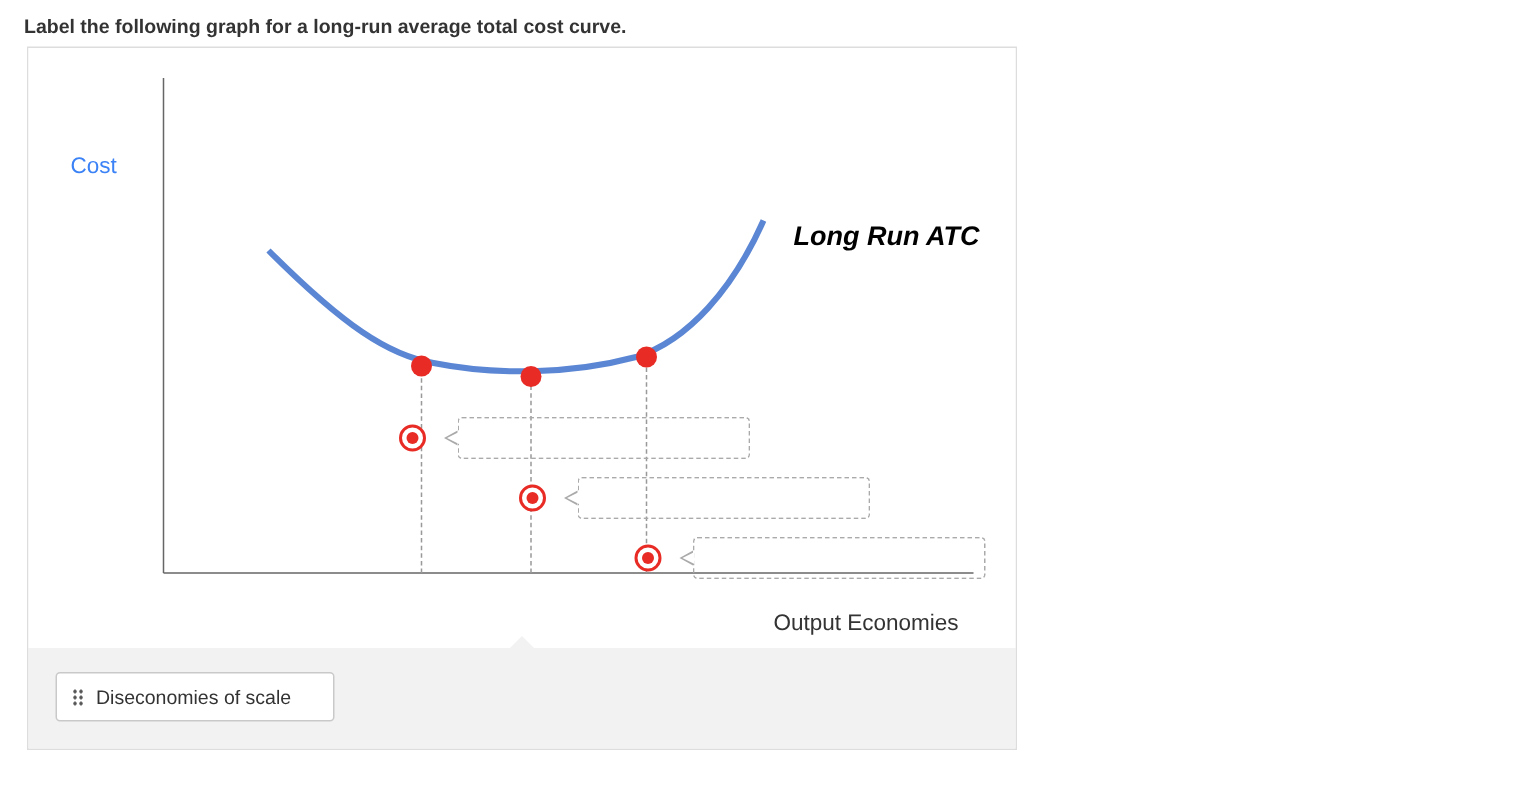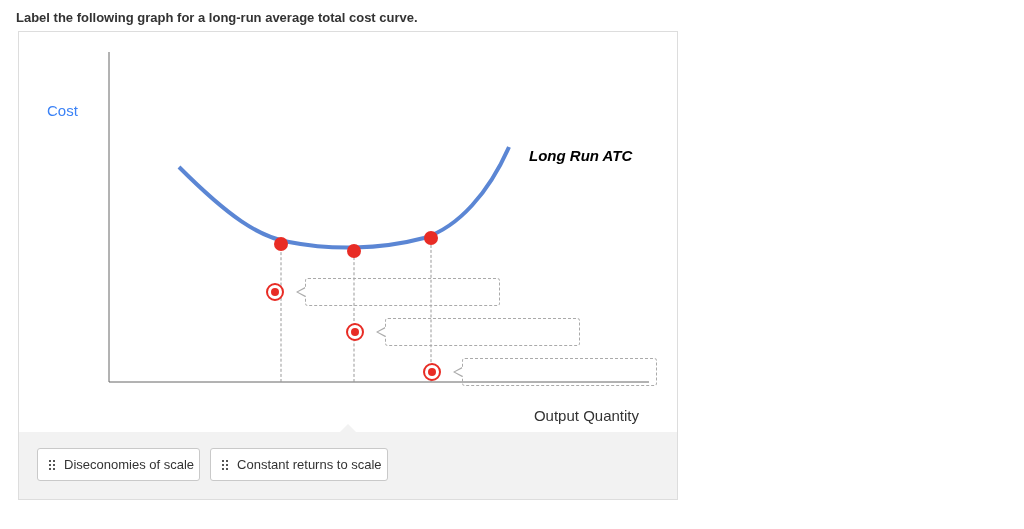--- a/index.html
+++ b/index.html
@@ -43,21 +43,21 @@
     position: absolute;
     right: 38px;
     bottom: 8px;
     font-size: 15px;
     color: #333;
   }
   .curve-label {
     position: absolute;
     font-style: italic;
     font-weight: 700;
-    font-size: 15px;
+    font-size: 18px;
     color: #000;
   }
   .red-dot {
     position: absolute;
     width: 14px;
     height: 14px;
     border-radius: 50%;
     background: #e82c25;
     transform: translate(-50%, -50%);
   }
@@ -130,21 +130,21 @@
     width: 0; height: 0;
     border-left: 8px solid transparent;
     border-right: 8px solid transparent;
     border-bottom: 8px solid #f2f2f2;
     transform: translateX(-50%);
   }
   .token {
     background: #fff;
     border: 1px solid #c9c9c9;
     border-radius: 3px;
-    padding: 8px 5px 8px 10px;
+    padding: 8px 28px 8px 10px;
     font-size: 13px;
     color: #333;
     display: flex;
     align-items: center;
     gap: 8px;
     cursor: grab;
   }
   .grip {
     display: inline-block;
     width: 8px;
@@ -158,21 +158,21 @@
 </head>
 <body>
 
 <div class="instruction">Label the following graph for a long-run average total cost curve.</div>
 
 <div class="panel">
 
   <div class="chart-area">
 
     <div class="y-label">Cost</div>
-    <div class="x-label">Output Quantity</div>
+    <div class="x-label">Output Economies</div>
 
     <svg width="660" height="400" viewBox="0 0 660 400">
 
       <line x1="90" y1="20" x2="90" y2="350" stroke="#666" stroke-width="1"></line>
 
       <line x1="90" y1="350" x2="630" y2="350" stroke="#666" stroke-width="1"></line>
 
       <path d="M 160 135
                C 210 185, 240 205, 270 210
                C 310 218, 360 218, 405 206
@@ -201,20 +201,16 @@
   </div>
 
   <div class="token-tray">
     <div class="notch"></div>
 
     <div class="token">
       <span class="grip"></span>
       <span>Diseconomies of scale</span>
     </div>
 
-    <div class="token">
-      <span class="grip"></span>
-      <span>Constant returns to scale</span>
-    </div>
 
   </div>
 
 </div>
 
 </body></html>

